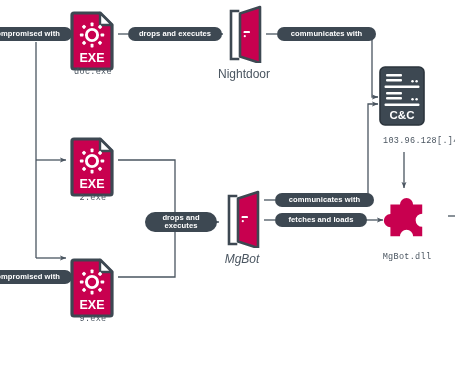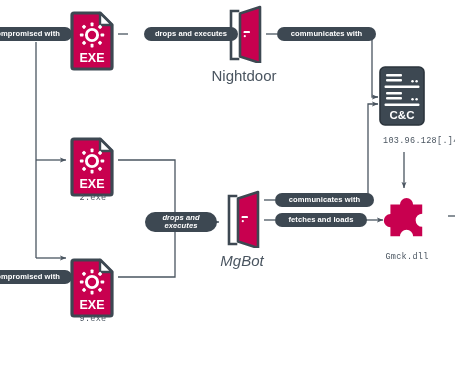--- a/index.html
+++ b/index.html
@@ -7,31 +7,31 @@
        font-family:"Liberation Sans",sans-serif;}
   #stage{position:relative;width:455px;height:380px;background:#fff;}
   svg#wires{position:absolute;left:0;top:0;width:455px;height:380px;}
 
   .node{position:absolute;}
   .caption{
     position:absolute;text-align:center;
     color:#4a5560;white-space:nowrap;
   }
   .caption.mono{font-family:"Liberation Mono",monospace;font-size:8.5px;letter-spacing:.3px;}
-  .caption.sans{font-family:"Liberation Sans",sans-serif;font-size:15px;}
+  .caption.sans{font-family:"Liberation Sans",sans-serif;font-size:12px;}
 
   
   .pill{
     position:absolute;background:#3d4852;color:#ffffff;
     border-radius:999px;font-size:7.6px;font-weight:bold;
     display:flex;align-items:center;justify-content:center;
     text-align:center;line-height:1.12;white-space:nowrap;
     letter-spacing:.05px;padding:0 7px;height:14px;
   }
-  .pill.two{height:20px;white-space:normal;padding:0 6px;line-height:1.1;font-style:italic;}
+  .pill.two{height:20px;white-space:normal;padding:0 6px;line-height:1.1;}
   .pill.clip-left{border-top-left-radius:0;border-bottom-left-radius:0;}
 
   
   .exe{width:46px;height:70px;}
   .door{width:44px;height:58px;}
   .srv{width:48px;height:62px;}
   .puz{width:54px;height:54px;}
   .exe svg,.door svg,.srv svg,.puz svg{display:block;width:100%;height:100%;}
 </style>
 </head>
@@ -82,21 +82,21 @@
       <path d="M404,152 L404,188" marker-end="url(#ah)"></path>
 
       <path d="M448,216 L455,216"></path>
     </g>
   </svg>
 
   <div class="pill clip-left" style="left:-20px;top:27px;width:78px;">
     <span>compromised with</span>
   </div>
 
-  <div class="pill" style="left:144px;top:27px;width:80px;">
+  <div class="pill" style="left:128px;top:27px;width:80px;">
     <span>drops and executes</span>
   </div>
 
   <div class="pill" style="left:277px;top:27px;width:85px;">
     <span>communicates with</span>
   </div>
 
   <div class="pill two" style="left:145px;top:212px;width:60px;flex-direction:column;">
     <span>drops and</span>
     <span>executes</span>
@@ -127,20 +127,21 @@
         <rect x="9.9" y="22.6" width="3.6" height="2.9" rx="0.7"></rect>
         <rect x="30.6" y="22.6" width="3.6" height="2.9" rx="0.7"></rect>
         <rect x="12.4" y="14.2" width="3.3" height="3.3" rx="0.7" transform="rotate(-45 14 15.9)"></rect>
         <rect x="28.4" y="30.2" width="3.3" height="3.3" rx="0.7" transform="rotate(-45 30 31.9)"></rect>
         <rect x="28.4" y="14.2" width="3.3" height="3.3" rx="0.7" transform="rotate(45 30 15.9)"></rect>
         <rect x="12.4" y="30.2" width="3.3" height="3.3" rx="0.7" transform="rotate(45 14 31.9)"></rect>
       </g>
       <text x="22" y="50.5" fill="#ffffff" font-family="Liberation Sans, sans-serif" font-size="12.5" font-weight="bold" text-anchor="middle">EXE</text>
     </svg>
   </div>
+  <div class="caption mono" style="left:47px;top:67px;width:92px;">doc.exe</div>
 
   <div class="node exe" style="left:70px;top:131px;">
     <svg viewBox="0 0 46 58">
       <path d="M4,2 h26 l12,12 v42 a2,2 0 0 1 -2,2 h-36 a2,2 0 0 1 -2,-2 v-52 a2,2 0 0 1 2,-2 z" fill="#C8004F" stroke="#3D4852" stroke-width="3.2" stroke-linejoin="round"></path>
       <path d="M30,2 l12,12 h-12 z" fill="#ffffff" stroke="#3D4852" stroke-width="2.4" stroke-linejoin="round"></path>
       <g fill="none" stroke="#ffffff" stroke-width="2.9">
           <circle cx="22" cy="24" r="5.6"></circle>
         </g>
       <g fill="#ffffff">
         <rect x="20.6" y="11.6" width="2.9" height="3.6" rx="0.7"></rect>
@@ -226,15 +227,15 @@
         a6.2,6.2 0 1 1 12.4,0
         l0.1,0 L37,9 L37,17.6
         a6.2,6.2 0 1 0 0,12.4
         L37,39 L28.4,39
         a6.2,6.2 0 1 0 -12.4,0
         L7,39 L7,30.4
         a6.2,6.2 0 1 1 0,-12.4
         L7,9 Z" transform="translate(3,4) scale(1.06)"></path>
     </svg>
   </div>
-  <div class="caption mono" style="left:360px;top:252px;width:94px;">Gmck.dll</div>
+  <div class="caption mono" style="left:360px;top:252px;width:94px;">MgBot.dll</div>
 
 </div>
 
 </body></html>

